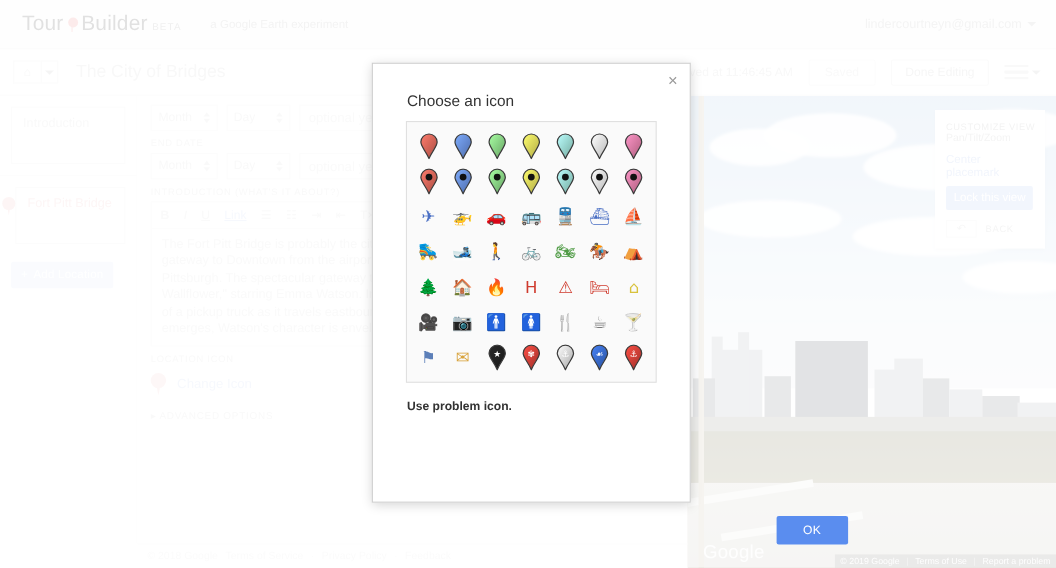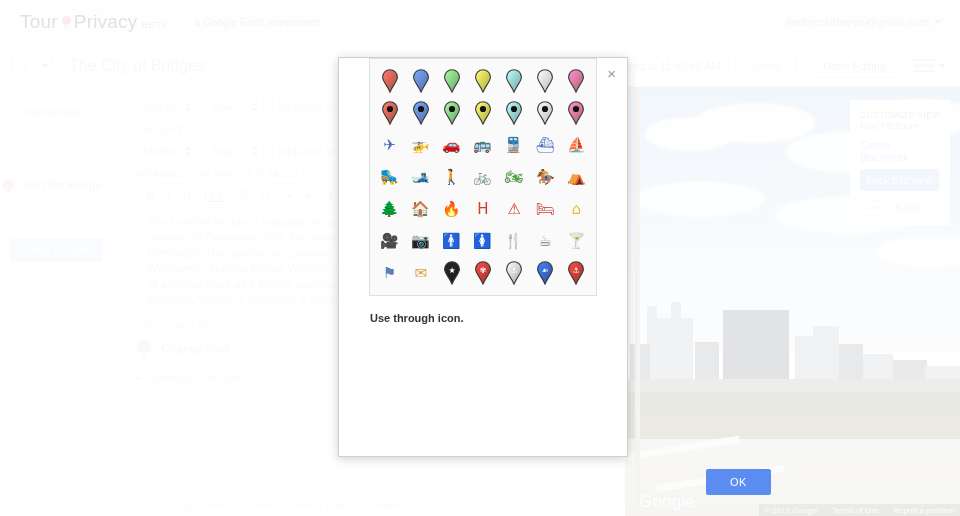--- a/index.html
+++ b/index.html
@@ -251,21 +251,21 @@
 </style>
 </head>
 <body>
 
 <div id="app">
 
   <div class="brandbar">
     <div class="brand">
       <span>Tour</span>
       <span class="pin-glyph"></span>
-      <span>Privacy</span>
+      <span>Builder</span>
       <span class="beta">BETA</span>
     </div>
     <div class="brand-sub">a Google Earth experiment</div>
     <div class="account">
       <span>lindercourtneyn@gmail.com</span>
       <span class="caret-down"></span>
     </div>
   </div>
 
   <div class="toolbar">
@@ -444,20 +444,21 @@
     <span>Privacy Policy</span>
     <span class="dot">·</span>
     <span>Feedback</span>
   </div>
 </div>
 
 <div id="veil"></div>
 
 <div class="modal">
   <div class="modal-close">×</div>
+  <div class="modal-title">Choose an icon</div>
 
   <div class="icon-grid-box" id="icon-grid">
       <div class="ic">
         <svg width="18" height="24" viewBox="0 0 18 24">
           <defs>
             <linearGradient id="gpin-red" x1="0" y1="0" x2="1" y2="1">
               <stop offset="0%" stop-color="rgb(255,124,109)"></stop>
               <stop offset="100%" stop-color="rgb(167,76,66)"></stop>
             </linearGradient>
           </defs>
@@ -759,15 +760,15 @@
               <stop offset="0%" stop-color="rgb(255,78,68)"></stop>
               <stop offset="100%" stop-color="rgb(156,48,42)"></stop>
             </linearGradient>
           </defs>
           <path d="M9 0.8C4.9 0.8 1.6 4.1 1.6 8.2c0 4.1 4.6 8 7.4 15 2.8-7 7.4-10.9 7.4-15C16.4 4.1 13.1 0.8 9 0.8z" fill="url(#gpin-anchor-red-icon)" stroke="#3a3a3a" stroke-width="1.1" stroke-linejoin="round"></path>
           <text x="9" y="11.5" font-size="8" text-anchor="middle" fill="#fff" font-family="DejaVu Sans, sans-serif">⚓</text>
         </svg>
       </div>
     </div>
 
-  <div class="custom-lbl">Use through icon.</div>
+  <div class="custom-lbl">Use problem icon.</div>
   <div class="ok-btn">OK</div>
 </div>
 
 </body></html>

